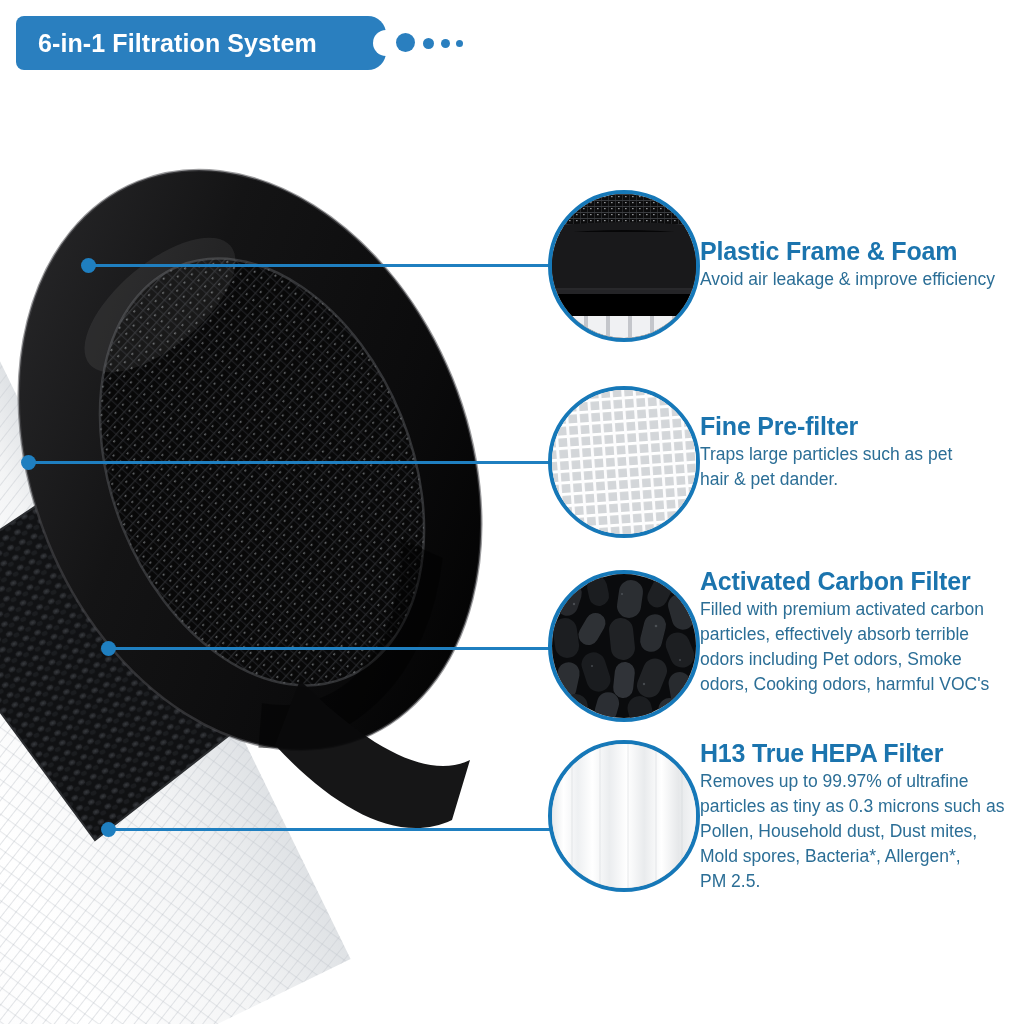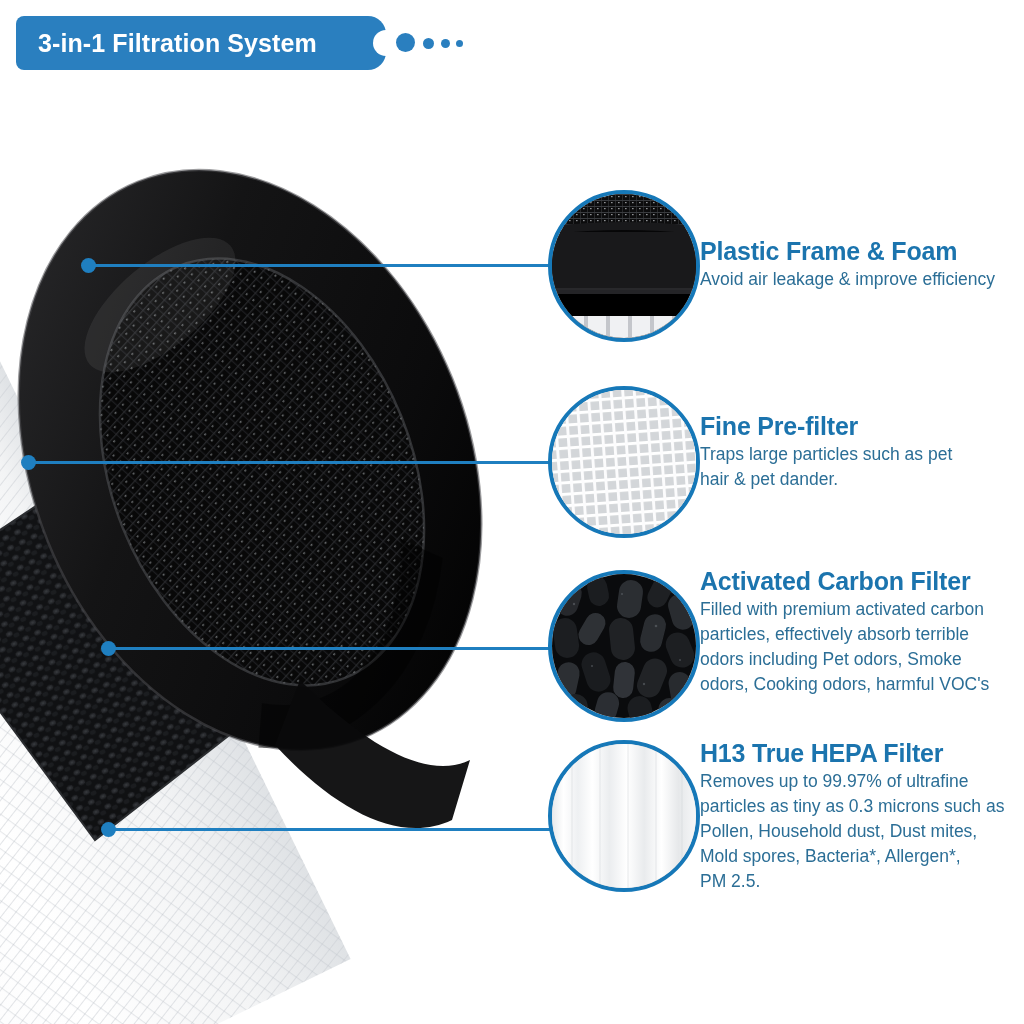--- a/index.html
+++ b/index.html
@@ -150,21 +150,21 @@
         <path d="M 300 560 C 370 630 430 660 470 640 L 452 700 C 400 725 335 690 275 625 Z" fill="#0a0a0b" opacity="0.95"></path>
       </g>
     </svg>
   </div>
 
   <div id="header-banner">
     <svg id="banner-shape" viewBox="0 0 370 54" xmlns="http://www.w3.org/2000/svg">
       <path d="M8 0 H352 A18 18 0 0 1 370 18 V36 A18 18 0 0 1 352 54 H8 A8 8 0 0 1 0 46 V8 A8 8 0 0 1 8 0 Z" fill="#2a7fbf"></path>
       <circle cx="370" cy="27" r="13" fill="#ffffff"></circle>
     </svg>
-    <div id="banner-title">3-in-1 Filtration System</div>
+    <div id="banner-title">6-in-1 Filtration System</div>
   </div>
   <div class="banner-dot" id="banner-dot-1"></div>
   <div class="banner-dot" id="banner-dot-2"></div>
   <div class="banner-dot" id="banner-dot-3"></div>
   <div class="banner-dot" id="banner-dot-4"></div>
 
   <div class="connector-dot" style="left:81px;top:258px;"></div>
   <div class="connector" style="left:88px;top:264px;width:478px;"></div>
 
   <div class="connector-dot" style="left:21px;top:455px;"></div>

